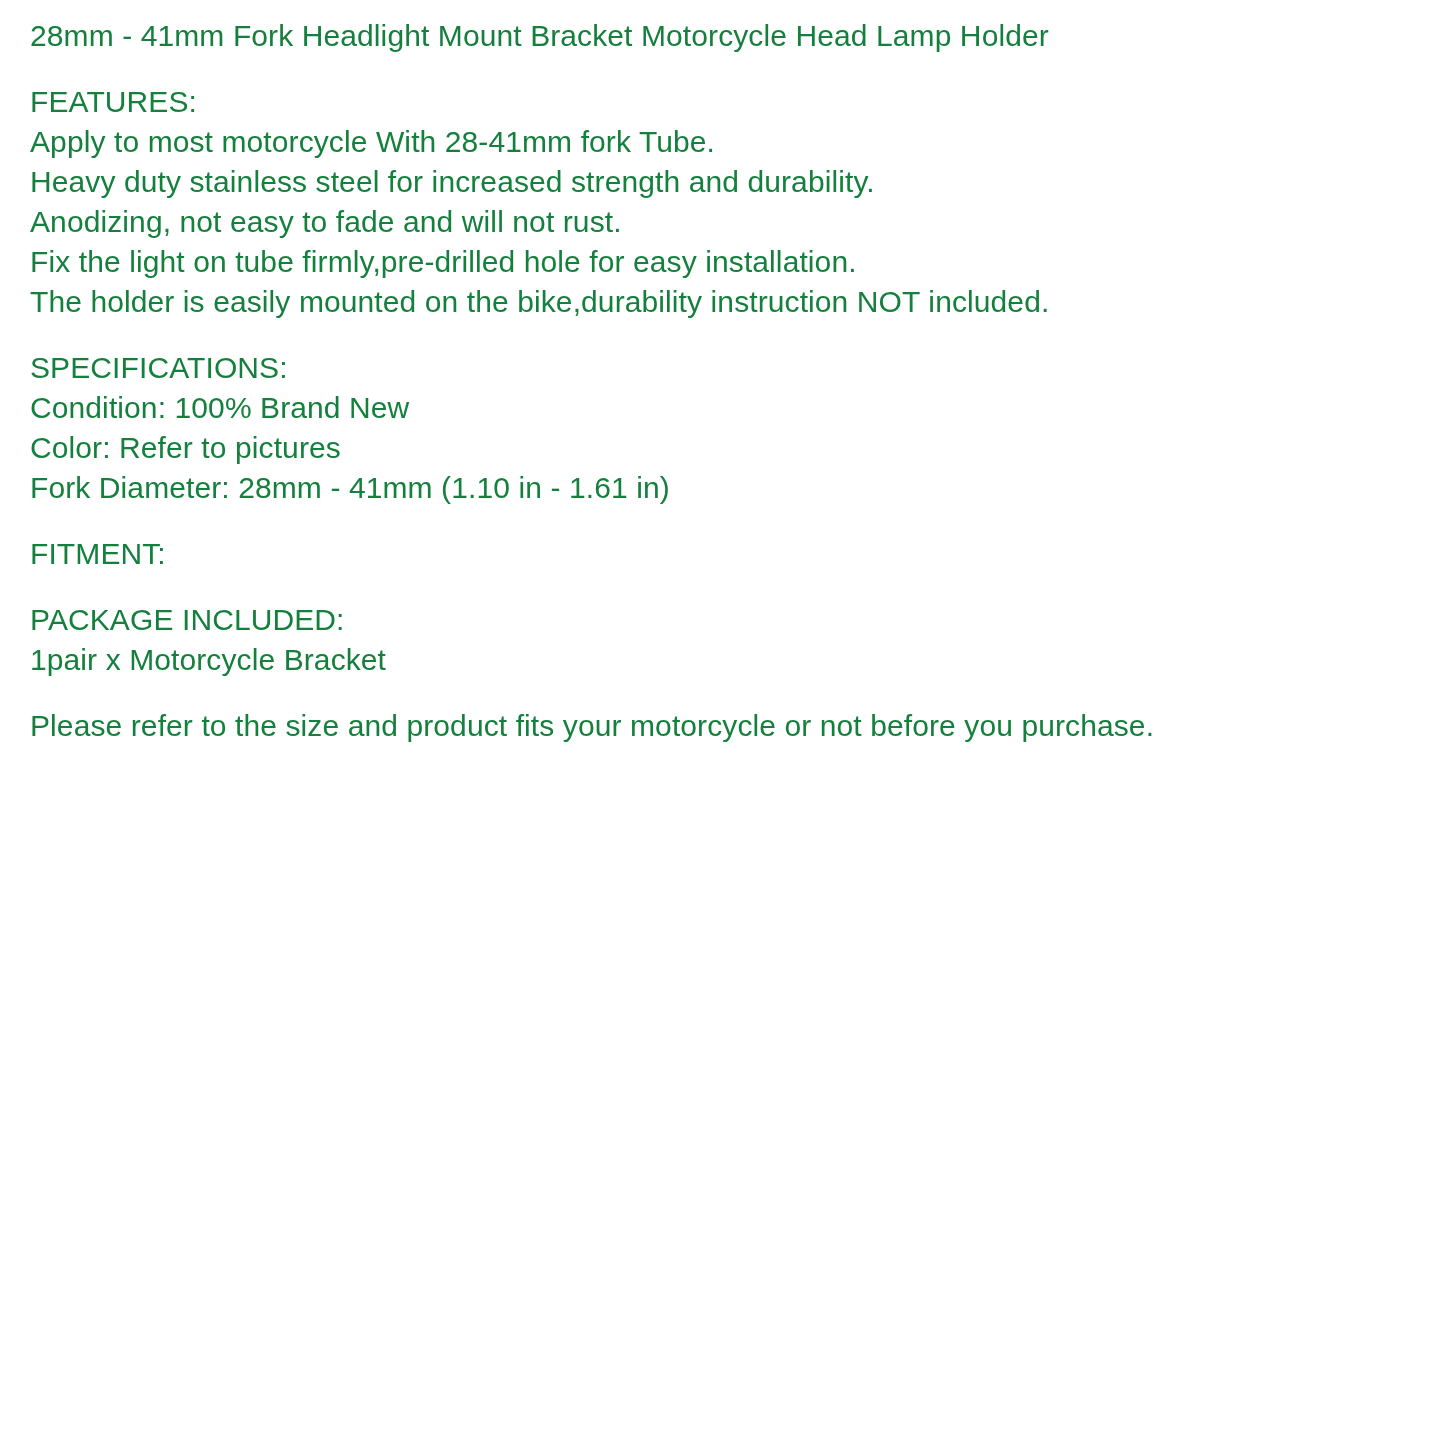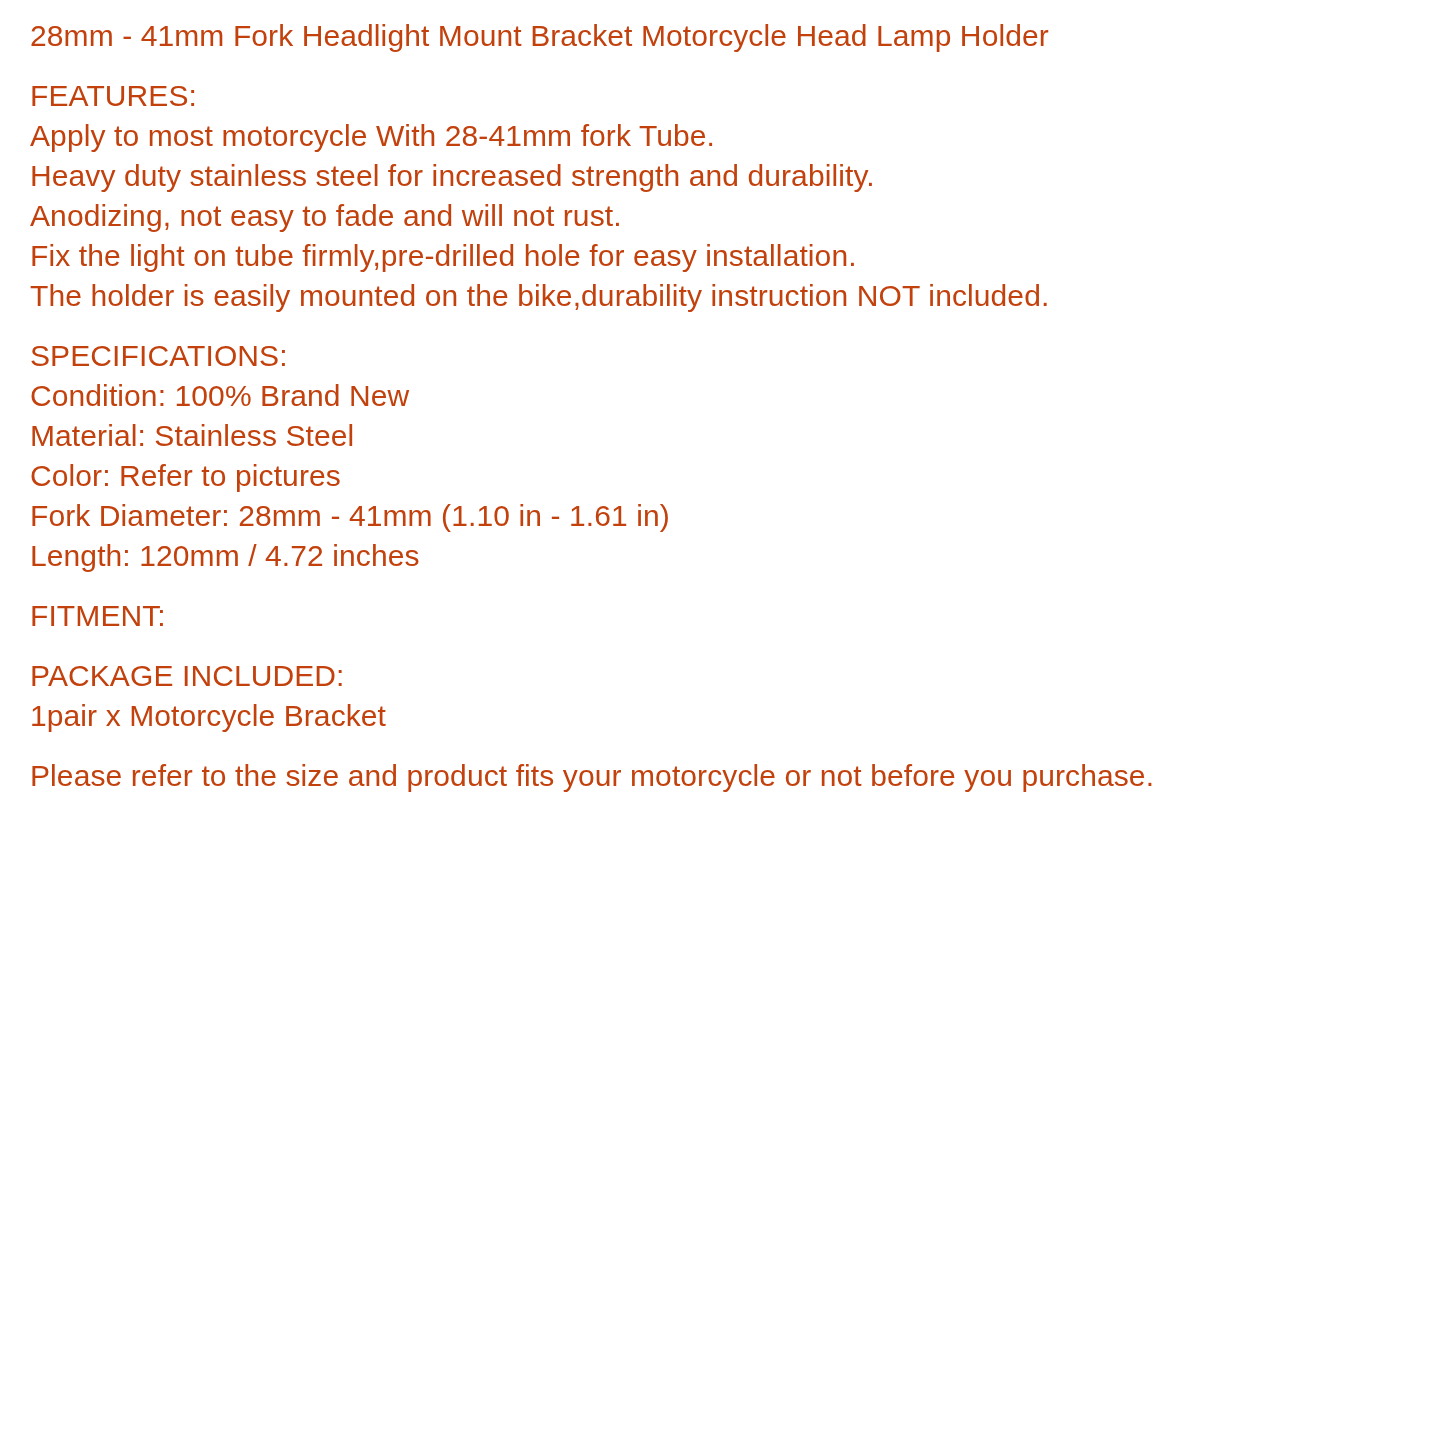--- a/index.html
+++ b/index.html
@@ -14,29 +14,29 @@
   }
   .page {
     box-sizing: border-box;
     width: 1445px;
     height: 1279px;
     padding: 16px 20px 0 30px;
     font-family: "Liberation Sans", "DejaVu Sans", sans-serif;
     font-size: 30px;
     line-height: 40px;
     font-weight: 400;
-    color: #c2410c;
+    color: #15803d;
     letter-spacing: 0.1px;
   }
   .line {
     white-space: pre;
     height: 40px;
   }
   .block {
-    margin-top: 20px; 
+    margin-top: 26px; 
   }
 </style>
 </head>
 <body>
 
 <div class="page">
 
   <div class="line title">28mm - 41mm Fork Headlight Mount Bracket Motorcycle Head Lamp Holder</div>
 
   <section class="block">
@@ -44,24 +44,22 @@
     <div class="line">Apply to most motorcycle With 28-41mm fork Tube.</div>
     <div class="line">Heavy duty stainless steel for increased strength and durability.</div>
     <div class="line">Anodizing, not easy to fade and will not rust.</div>
     <div class="line">Fix the light on tube firmly,pre-drilled hole for easy installation.</div>
     <div class="line">The holder is easily mounted on the bike,durability instruction NOT included.</div>
   </section>
 
   <section class="block">
     <div class="line heading">SPECIFICATIONS:</div>
     <div class="line">Condition: 100% Brand New</div>
-    <div class="line">Material: Stainless Steel</div>
     <div class="line">Color: Refer to pictures</div>
     <div class="line">Fork Diameter: 28mm - 41mm (1.10 in - 1.61 in)</div>
-    <div class="line">Length: 120mm / 4.72 inches</div>
   </section>
 
   <section class="block">
     <div class="line heading">FITMENT:</div>
   </section>
 
   <section class="block">
     <div class="line heading">PACKAGE INCLUDED:</div>
     <div class="line">1pair x Motorcycle Bracket</div>
   </section>

